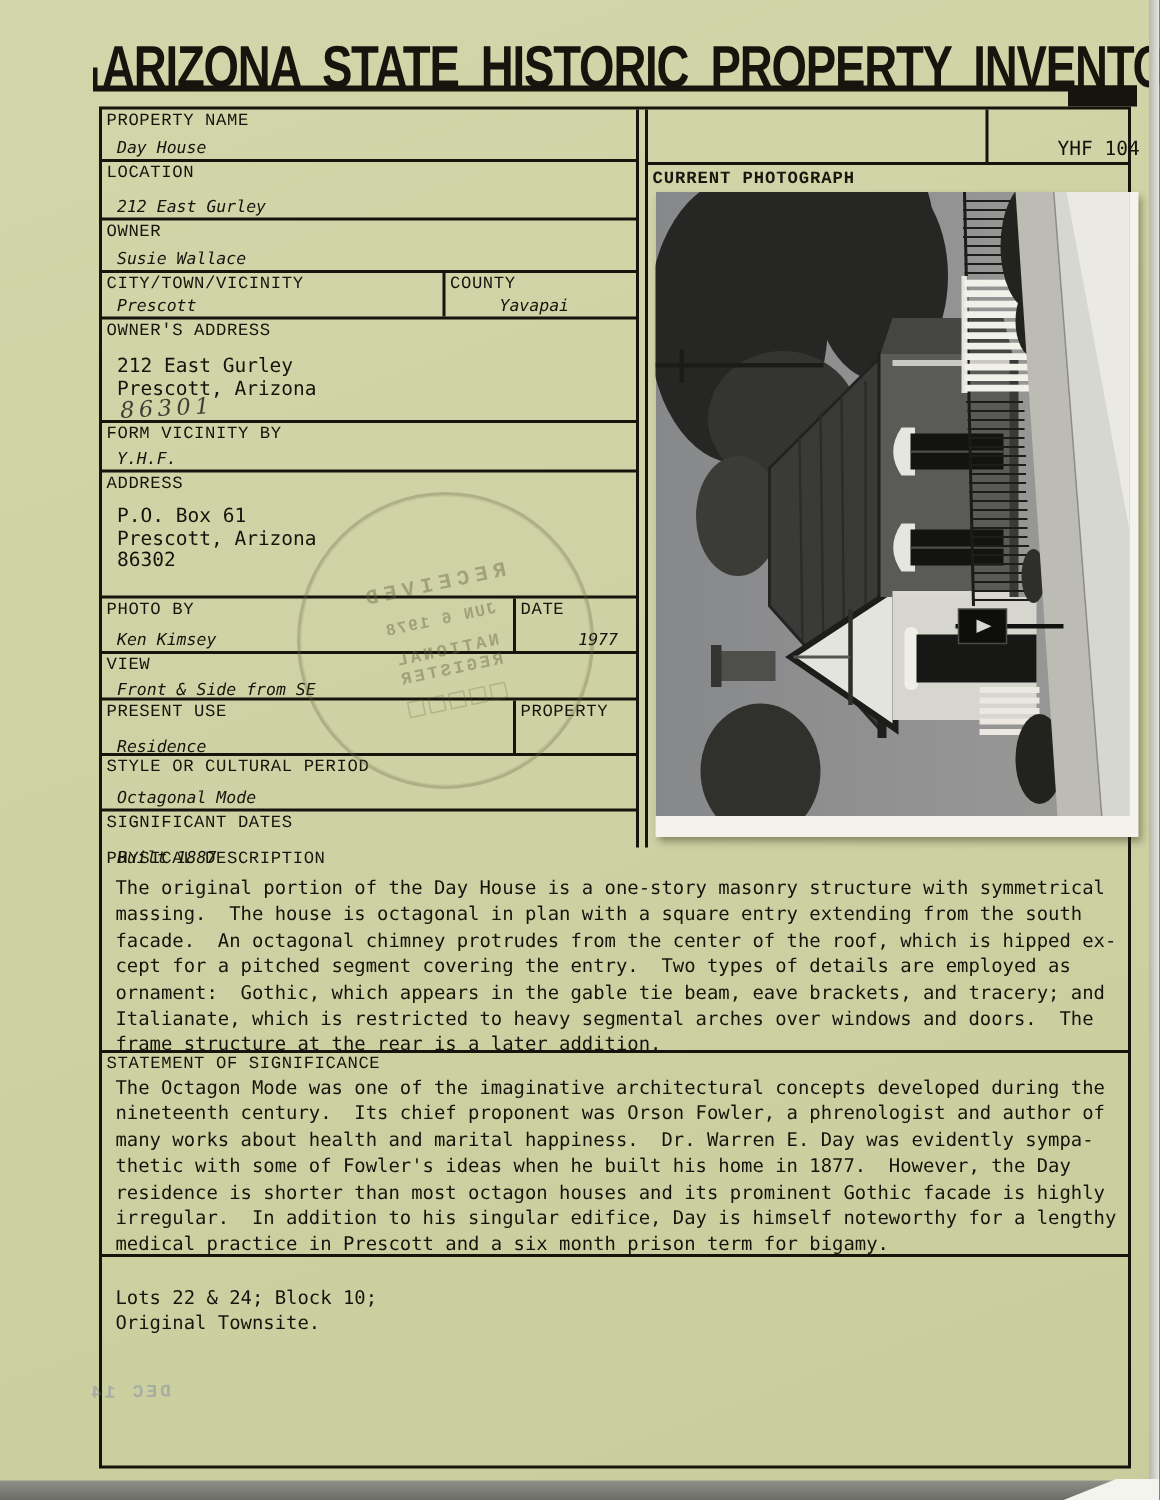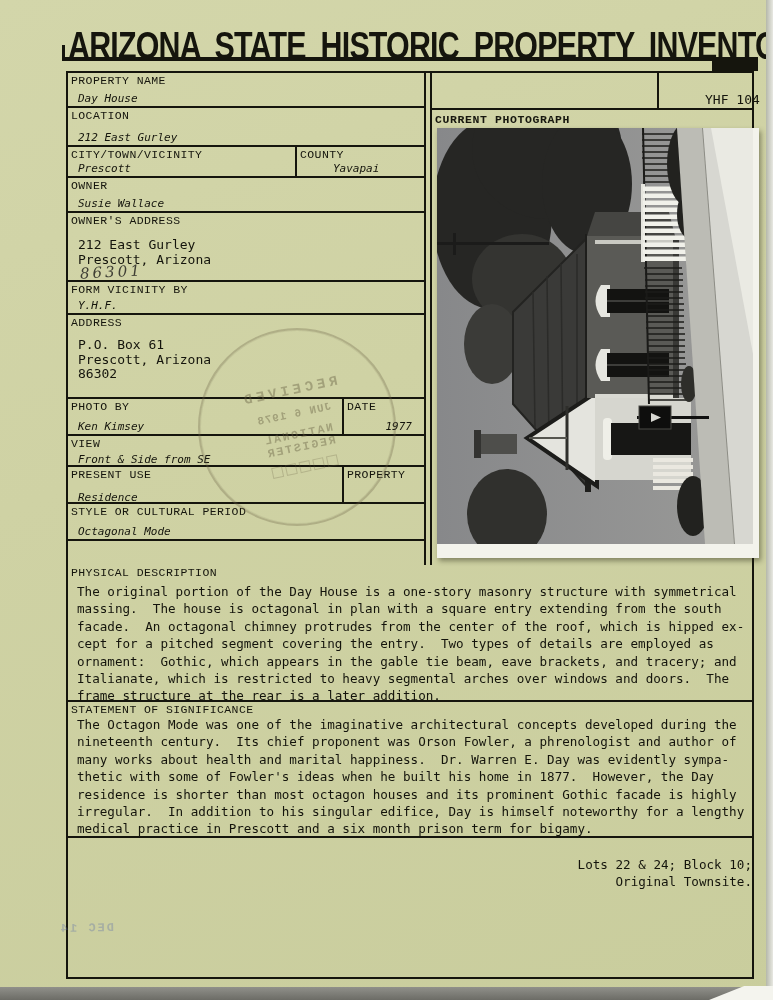--- a/index.html
+++ b/index.html
@@ -45,21 +45,21 @@
   .yhf-cell{position:absolute;left:225px;top:0;bottom:0;right:0;border-left:2px solid #15150d;box-sizing:border-box;}
   .yhf{position:absolute;left:14px;bottom:1px;font-size:13px;color:#14140c;white-space:nowrap;margin-left:32px;}
   .photo-lbl{position:absolute;left:3px;top:40px;font-family:"Liberation Mono",monospace;font-weight:700;font-size:11.5px;letter-spacing:0.6px;}
   
   .sec{position:absolute;left:0;width:684px;border-bottom:2px solid #15150d;box-sizing:border-box;overflow:hidden;}
   .sec-phys{top:492px;height:137px;}
   .sec-sig{top:629px;height:136px;}
   .sec-verb{top:765px;height:139px;border-bottom:none;}
   .sec .lbl{position:static;display:block;padding:1px 0 0 3px;}
   .sec-body{margin:4px 0 0 9px;font-size:12.6px;line-height:17.4px;white-space:pre;color:#14140c;}
-  .sec-verb .sec-body{margin-top:18px;text-align:right;}
+  .sec-verb .sec-body{margin-top:18px;}
   
   .photo-print{
     position:absolute;left:437px;top:128px;width:322px;height:430px;
     background:#f3f3ec;box-shadow:2px 3px 5px rgba(40,40,20,0.45);z-index:5;
   }
   .photo-rot{position:absolute;left:0;top:0;width:416px;height:316px;transform:rotate(-90deg) translateX(-416px);transform-origin:0 0;}
   
   .stamp{
     position:absolute;left:198px;top:328px;width:194px;height:194px;border-radius:50%;
     border:2px solid rgba(110,100,72,0.32);box-shadow:inset 0 0 0 1px rgba(110,100,72,0.12);
@@ -100,32 +100,32 @@
 
     <div class="left-col">
       <div class="cell c1">
         <span class="lbl">PROPERTY NAME</span>
         <span class="val">Day House</span>
       </div>
       <div class="cell c2">
         <span class="lbl">LOCATION</span>
         <span class="val">212 East Gurley</span>
       </div>
+      <div class="cell c4">
+        <span class="lbl">OWNER</span>
+        <span class="val">Susie Wallace</span>
+      </div>
       <div class="cell c3">
         <span class="lbl">CITY/TOWN/VICINITY</span>
         <span class="val">Prescott</span>
         <div class="sub-r">
           <span class="lbl">COUNTY</span>
           <span class="val" style="left:36px">Yavapai</span>
         </div>
       </div>
-      <div class="cell c4">
-        <span class="lbl">OWNER</span>
-        <span class="val">Susie Wallace</span>
-      </div>
       <div class="cell c5">
         <span class="lbl">OWNER'S ADDRESS</span>
         <div class="val-lines" style="top:25px">212 East Gurley
 Prescott, Arizona</div>
         <span class="hand">86301</span>
       </div>
       <div class="cell c6">
         <span class="lbl">FORM VICINITY BY</span>
         <span class="val">Y.H.F.</span>
       </div>
@@ -151,20 +151,24 @@
         <span class="lbl">PRESENT USE</span>
         <span class="val" style="bottom:-2px">Residence</span>
         <div class="sub-r">
           <span class="lbl">PROPERTY</span>
           <span class="val"></span>
         </div>
       </div>
       <div class="cell c11">
         <span class="lbl">STYLE OR CULTURAL PERIOD</span>
         <span class="val">Octagonal Mode</span>
+      </div>
+      <div class="cell c12">
+        <span class="lbl">SIGNIFICANT DATES</span>
+        <span class="val">Built 1887</span>
       </div>
     </div>
 
     <div class="right-col">
       <div class="rc-toprow">
         <div class="yhf-cell">
           <span class="yhf">YHF 104</span>
         </div>
       </div>
       <span class="photo-lbl">CURRENT PHOTOGRAPH</span>

